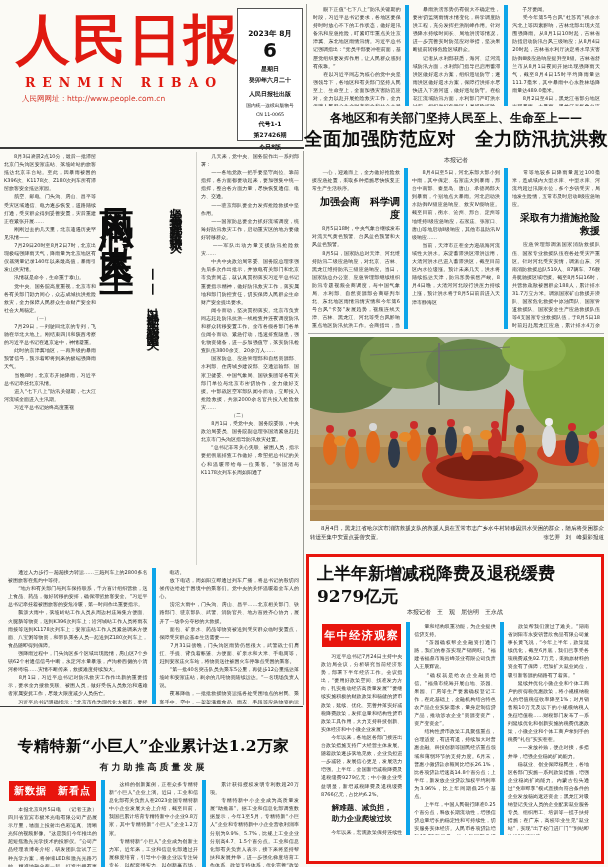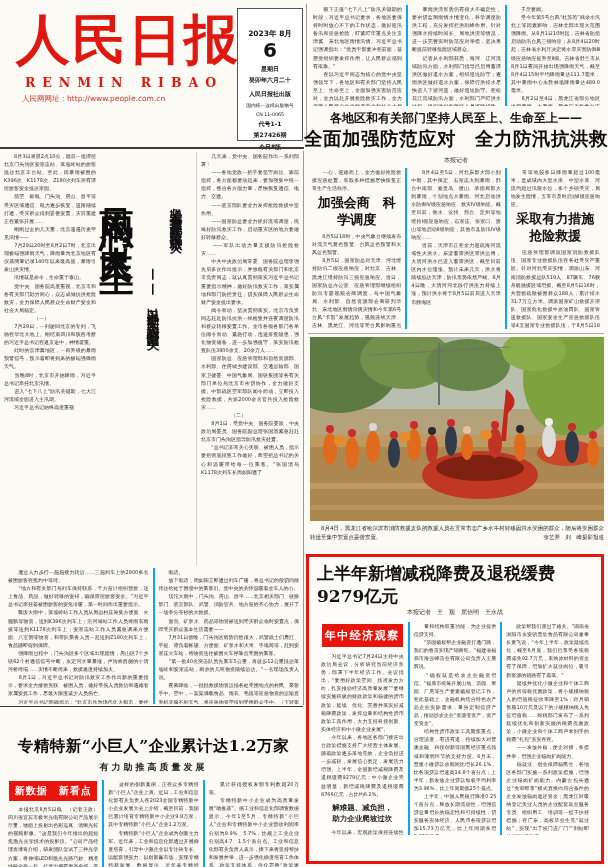--- a/index.html
+++ b/index.html
@@ -23,35 +23,35 @@
              background:#fff; text-align:center; padding-top:20px; color:#111; }
   .db-date { font-size:7.5px; font-weight:bold; }
   .db-day  { font-size:20px; font-weight:bold; line-height:1.15; }
   .db-line { font-size:6px; font-weight:bold; margin-top:2.5px; }
   .db-tiny { font-size:5px; margin-top:3px; transform:scale(.95); }
 
   
   .bt { font-size:5px; line-height:1.62; text-align:justify; white-space:pre-line;
         color:#2b2b2b; overflow:hidden; }
   .col { padding:0 4px; overflow:hidden; }
-  .col + .col { border-left:2px solid #0ea5e9; }
+  .col + .col { border-left:4px solid #0ea5e9; }
 
   
   #topcols { left:309px; top:5px; width:295px; height:101px; display:flex; }
   #topcols .col { flex:1; }
 
   
   #kicker1 { left:308px; top:110px; width:296px; text-align:center;
              font-family:"DejaVu Serif", serif; font-weight:bold; font-size:12px; color:#111; }
   #headline1 { left:304px; top:126px; width:300px; text-align:center;
              font-weight:900; font-size:18.5px; color:#0d0d0d; letter-spacing:0.5px; white-space:nowrap; }
   #byline1 { left:308px; top:156px; width:296px; text-align:center; font-size:6px; color:#333; }
   #toparticle { left:308px; top:168px; width:296px; height:161px; display:flex; }
   #toparticle .col { flex:1; }
-  .subhead { font-size:13px; font-weight:bold; text-align:center; margin:3px 0; color:#111;
+  .subhead { font-size:10px; font-weight:bold; text-align:right; margin:3px 0; color:#111;
              white-space:normal; line-height:1.3; }
 
   
   #photo { left:310px; top:337px; width:294px; height:184px; background:#9c9c8e; }
   #photo svg { display:block; }
   #caption { left:310px; top:524px; width:294px; font-size:5.5px; line-height:1.55;
              text-align:justify; color:#1c1c1c; }
   #caption .credit { float:right; }
 
   

